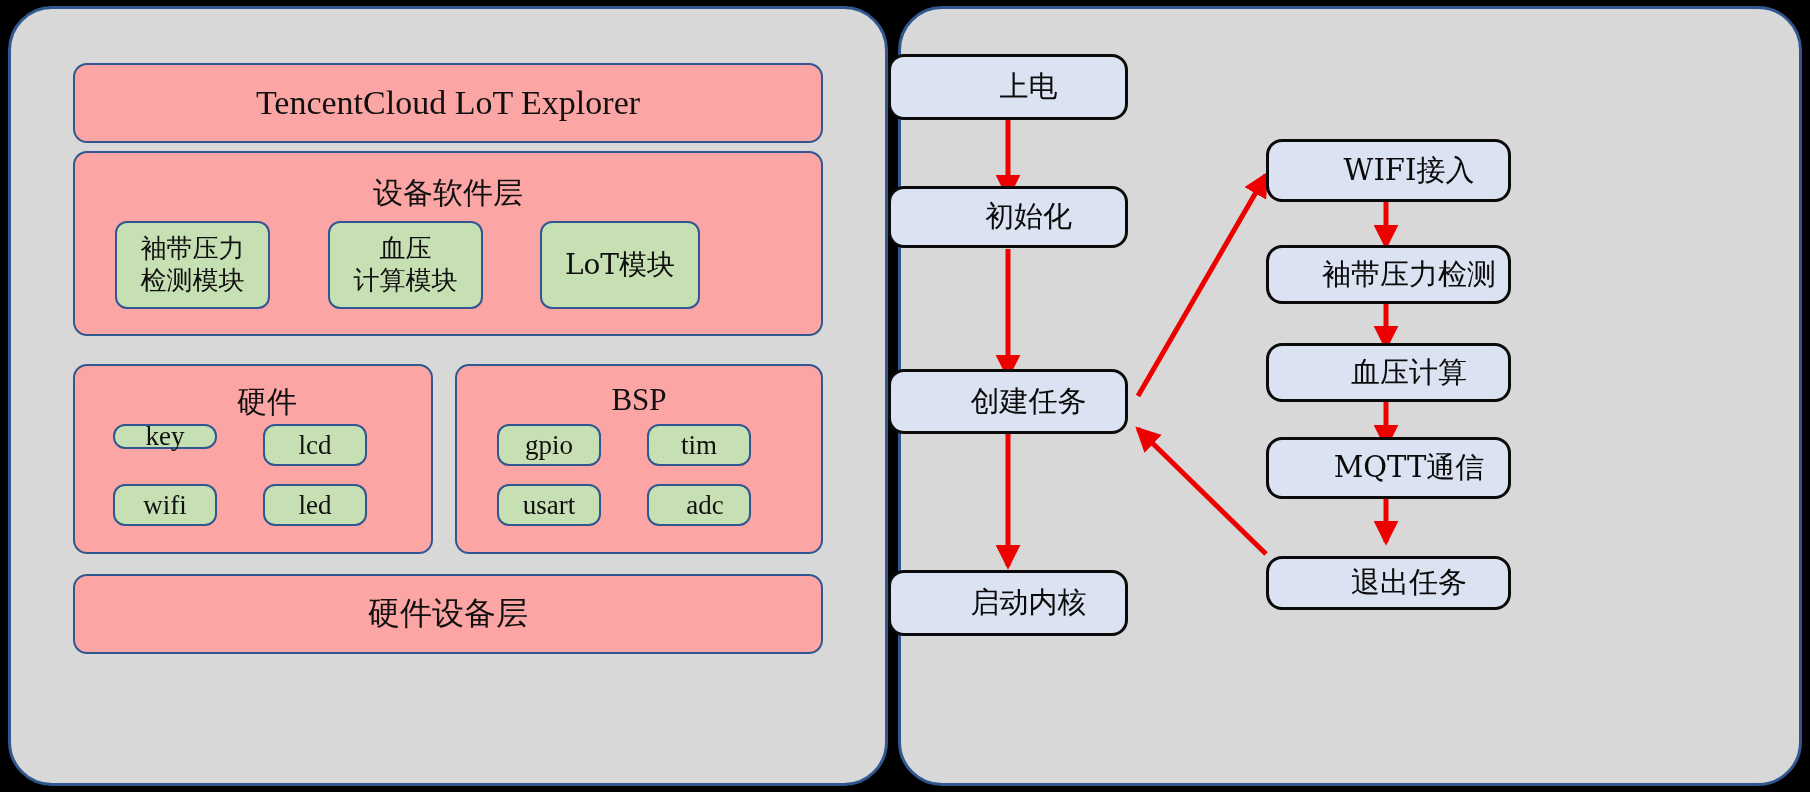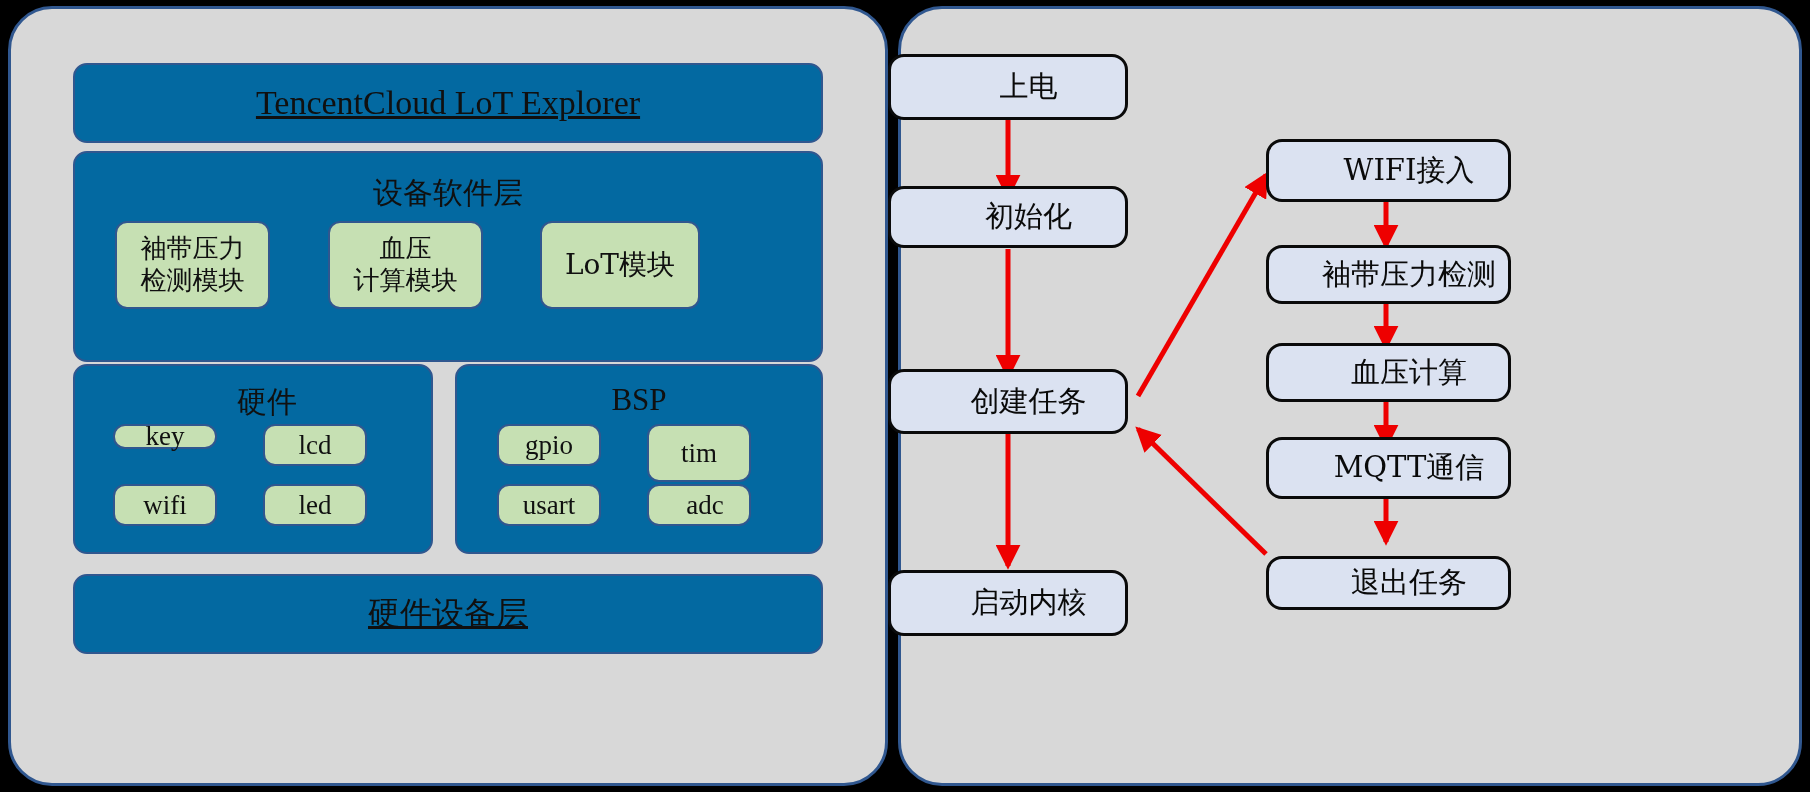--- a/index.html
+++ b/index.html
@@ -23,29 +23,28 @@
     border: 3px solid #30578f;
     border-radius: 44px;
     box-sizing: border-box;
   }
   #panel-left  { left: 8px;   top: 6px;  width: 880px;  height: 780px; }
   #panel-right { left: 898px; top: 6px;  width: 904px;  height: 780px; }
 
   
   .blue-box {
     position: absolute;
-    background: #0369a1;
+    background: #fca5a5;
     border: 2px solid #30578f;
     border-radius: 14px;
     box-sizing: border-box;
     display: flex;
     align-items: center;
     justify-content: center;
     color: #101010;
-    text-decoration: underline;
   }
   .blue-box.group { align-items: flex-start; justify-content: center; }
 
   .group-title {
     position: absolute;
     left: 0; right: 0;
     text-align: center;
     color: #101010;
     font-size: 30px;
   }
@@ -94,21 +93,21 @@
 <body>
 
 <div id="page">
 
   <div class="panel" id="panel-left">
 
     <div class="blue-box" style="left:62px; top:54px; width:750px; height:80px; font-size:34px;">
       <span>TencentCloud LoT Explorer</span>
     </div>
 
-    <div class="blue-box group" style="left:62px; top:142px; width:750px; height:211px;padding-left:32px;">
+    <div class="blue-box group" style="left:62px; top:142px; width:750px; height:185px;padding-left:32px;">
       <div class="group-title cn" style="top:20px;">设备软件层</div>
 
       <div class="green-box cn" style="left:40px; top:68px; width:155px; height:88px; font-size:26px;">
         <span style="display:block;">
           <span>袖带压力</span><br>
           <span>检测模块</span>
         </span>
       </div>
 
       <div class="green-box cn" style="left:253px; top:68px; width:155px; height:88px; font-size:26px;">
@@ -139,21 +138,21 @@
         <span>led</span>
       </div>
     </div>
 
     <div class="blue-box group" style="left:444px; top:355px; width:368px; height:190px;">
       <div class="group-title" style="top:16px; font-size:31px;">BSP</div>
 
       <div class="green-box" style="left:40px; top:58px; width:104px; height:42px; font-size:27px;">
         <span>gpio</span>
       </div>
-      <div class="green-box" style="left:190px; top:58px; width:104px; height:58px; font-size:27px;">
+      <div class="green-box" style="left:190px; top:58px; width:104px; height:42px; font-size:27px;">
         <span>tim</span>
       </div>
       <div class="green-box" style="left:40px; top:118px; width:104px; height:42px; font-size:27px;">
         <span>usart</span>
       </div>
       <div class="green-box" style="left:190px; top:118px; width:104px; height:42px; font-size:27px;padding-left:12px;">
         <span>adc</span>
       </div>
     </div>
 

